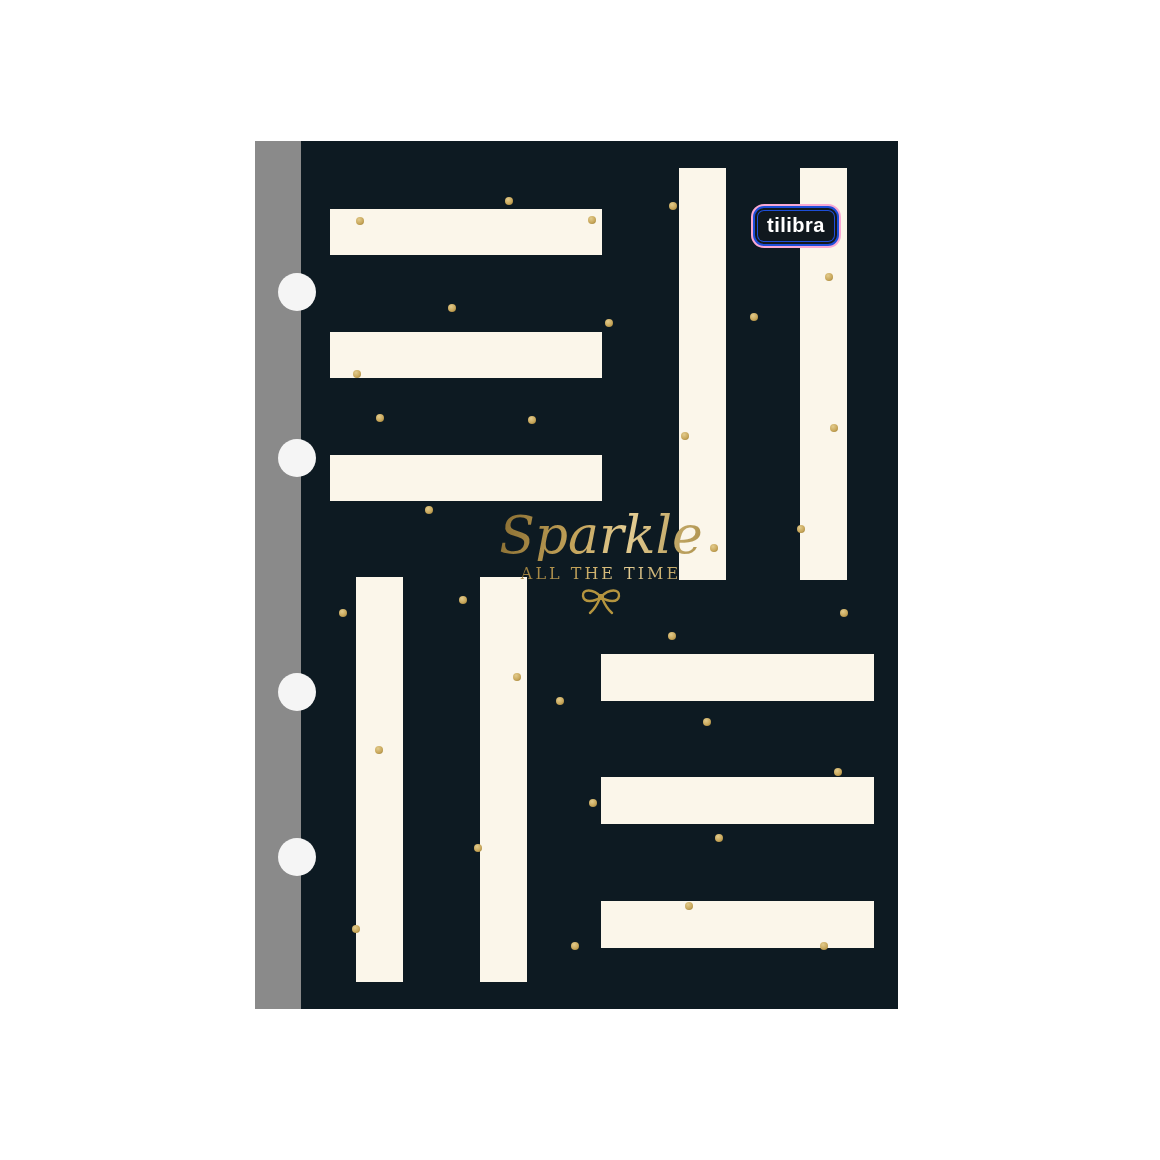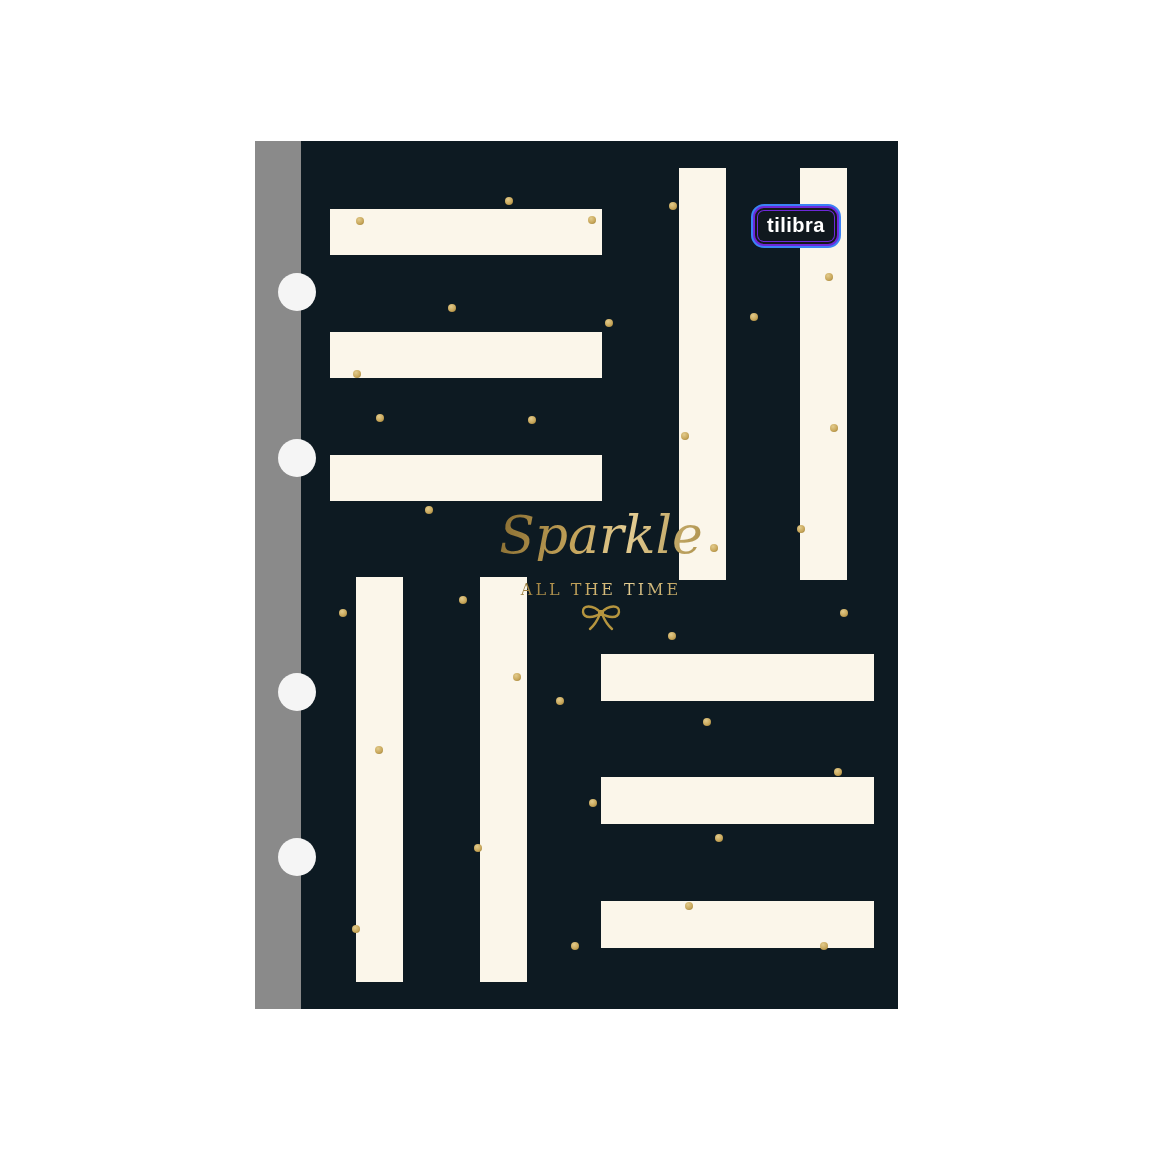--- a/index.html
+++ b/index.html
@@ -48,22 +48,22 @@
     position: absolute;
     width: 38px; height: 38px;
     border-radius: 50%;
     background: var(--hole, #f5f5f5);
     z-index: 4;
   }
   .logo-badge {
     position: absolute;
     left: 450px; top: 63px;
     width: 90px; height: 44px;
-    background: #6d28d9;
-    border: 2px solid #3b82f6;
+    background: #1d4ed8;
+    border: 2px solid #f9a8d4;
     border-radius: 13px;
     padding: 2px;
     box-sizing: border-box;
     z-index: 3;
   }
   .logo-mid {
     width: 100%; height: 100%;
     border: 2px solid #14181b;
     border-radius: 9px;
     box-sizing: border-box;
@@ -104,21 +104,21 @@
   .cover-title {
     font-family: "DejaVu Serif", serif;
     font-style: italic;
     font-size: 52px;
     line-height: 1;
   }
   .cover-subtitle {
     font-family: "DejaVu Serif", serif;
     font-size: 16px;
     letter-spacing: 3px;
-    margin-top: 19px;
+    margin-top: 3px;
   }
   .bow { margin-top: 4px; }
 </style>
 </head>
 <body>
 
 <div class="scene">
   <div class="notebook">
     <div class="spine"></div>
     <div class="cover">

